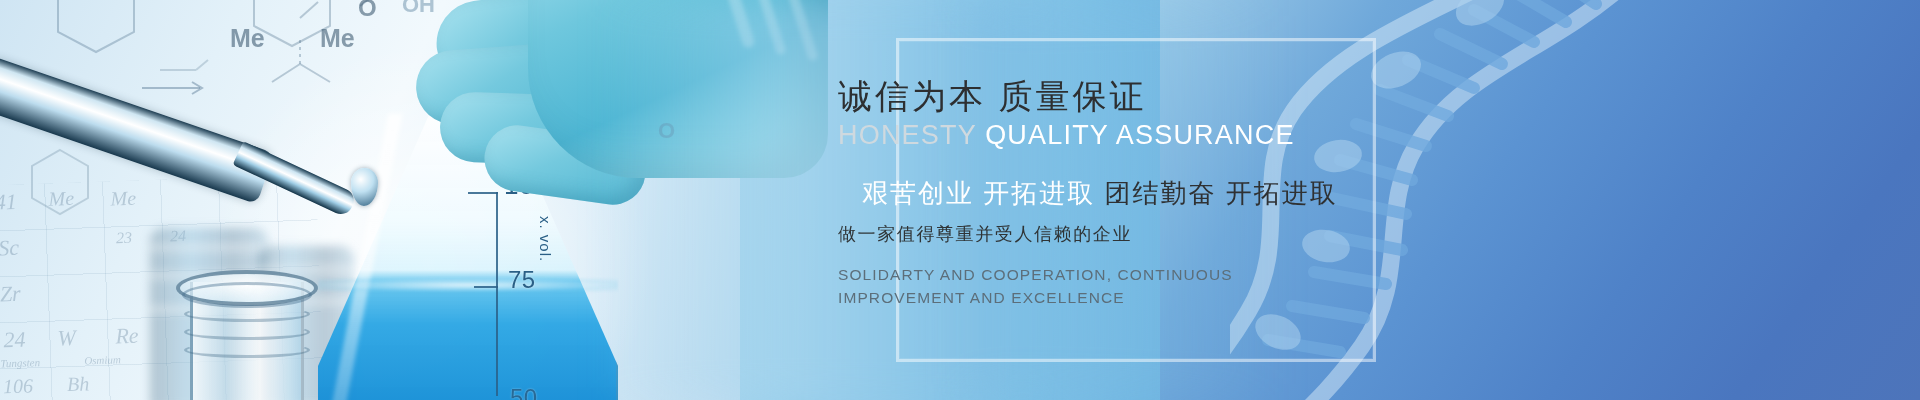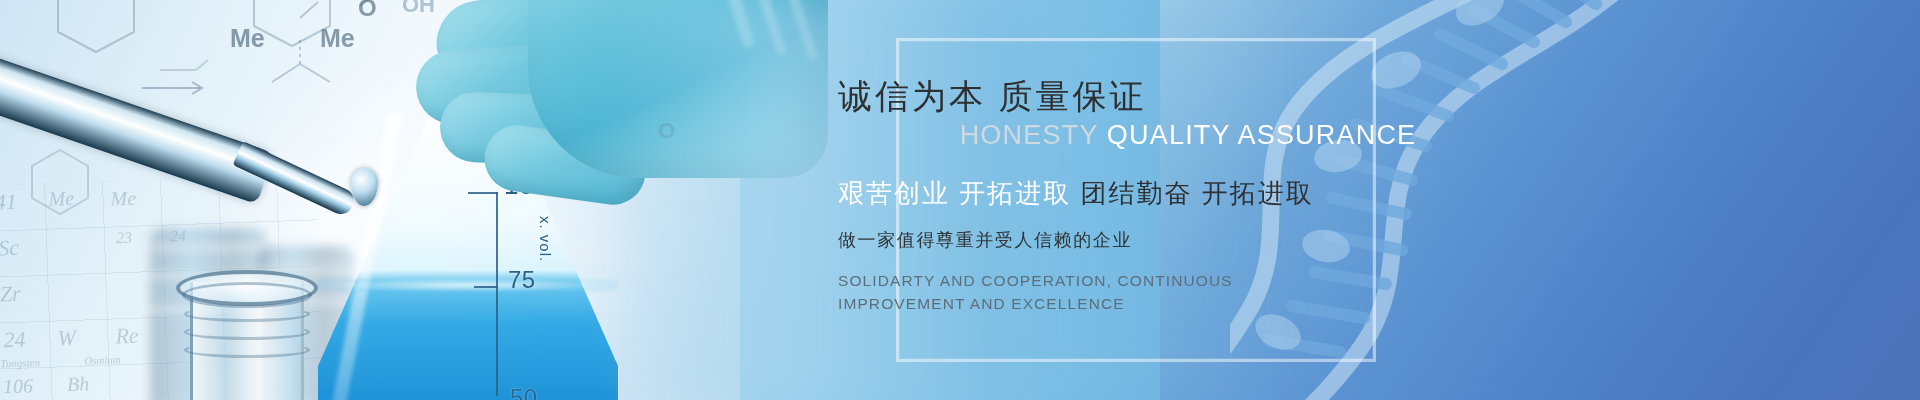--- a/index.html
+++ b/index.html
@@ -192,33 +192,33 @@
   }
 
   
   .text-block { position:absolute; left:838px; top:78px; width:700px; }
 
   .title-cn {
     font-size:34px; line-height:1.06; color:#2d2f31; letter-spacing:3px;
     font-weight:400; white-space:nowrap;
   }
   .title-en {
-    margin-top:6px; font-size:27px; letter-spacing:1.2px; white-space:nowrap;text-align:center;
+    margin-top:6px; font-size:27px; letter-spacing:1.2px; white-space:nowrap;
   }
   .title-en .part-a { color:#cfd9df; }
   .title-en .part-b { color:#ffffff; }
 
   .slogan-cn {
     margin-top:25px; font-size:26px; letter-spacing:2px; white-space:nowrap;
   }
-  .slogan-cn .s-light { color:#ffffff; }
+  .slogan-cn .s-light { color:#ffffff;margin-left:24px; }
   .slogan-cn .s-dark  { color:#2f3133; }
 
   .sub-cn {
-    margin-top:17px; font-size:18px; color:#2f3436; letter-spacing:1.6px; white-space:nowrap;
+    margin-top:11px; font-size:18px; color:#2f3436; letter-spacing:1.6px; white-space:nowrap;
   }
 
   .sub-en {
     margin-top:18px; font-size:15.5px; line-height:1.45; color:#5c6e7a;
     letter-spacing:1.1px; max-width:520px;
   }
 </style>
 </head>
 <body>
 

